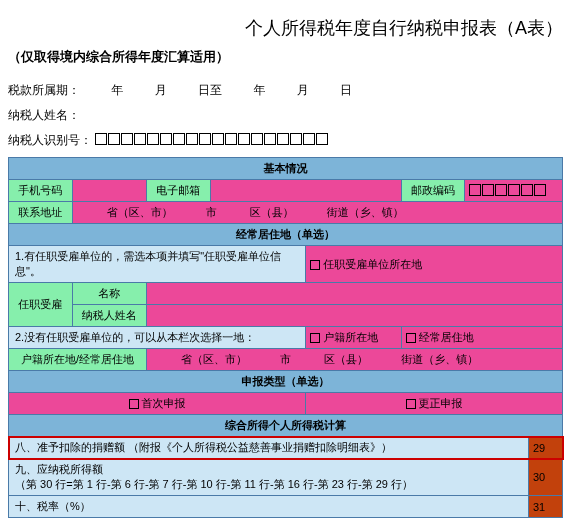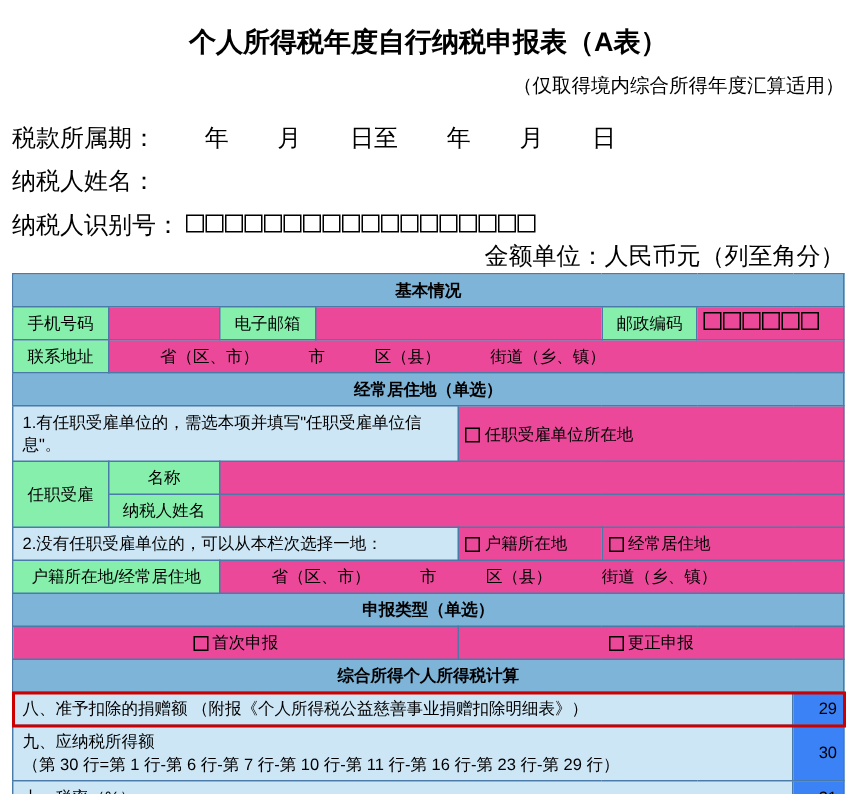--- a/index.html
+++ b/index.html
@@ -1,32 +1,32 @@
 <!DOCTYPE html>
 <html><head>
 <meta charset="utf-8">
 <style>
 *{box-sizing:border-box;margin:0;padding:0}
 body{font-family:"SimSun","Microsoft YaHei",sans-serif;font-size:12px;color:#000;background:#fff;width:571px;padding:8px}
-.title{text-align:center;font-size:18px;font-weight:bold;margin:8px 0}
-.subtitle{text-align:right;font-size:13px;font-weight:normal;margin:6px 0 16px}
-.meta-row{margin:8px 0;font-size:16px}
+.title{text-align:right;font-size:18px;font-weight:normal;margin:8px 0}
+.subtitle{text-align:left;font-size:13px;font-weight:bold;margin:6px 0 16px}
+.meta-row{margin:8px 0;font-size:12px}
 .meta-row .gap{display:inline-block;width:28px;border-bottom:1px solid transparent}
 .boxes{display:inline-block;vertical-align:middle}
 .box{display:inline-block;width:12px;height:12px;border:1px solid #000;margin-right:1px}
 .unit{float:right}
 table{width:100%;border-collapse:collapse;table-layout:fixed;margin-top:6px}
 td,th{border:1px solid #4a7aa8;padding:3px 4px;font-size:11px;vertical-align:middle;height:16px}
 .hdr{background:#7db4d8;text-align:center;font-weight:bold;color:#000}
 .lbl{background:#86efac;text-align:center}
 .lbl-l{background:#cde6f5;text-align:left;padding-left:6px}
 .val{background:#ec4899}
 .cb{display:inline-block;width:10px;height:10px;border:1px solid #000;margin-right:3px;vertical-align:middle}
 .highlight{outline:2px solid #c00;outline-offset:-1px}
-.rownum{background:#3b82f6;text-align:right;width:32px}
+.rownum{background:#c2410c;text-align:left;width:32px}
 .sep{display:inline-block;width:30px;text-align:center}
 </style>
 </head>
 <body>
 
 <div class="title">个人所得税年度自行纳税申报表（A表）</div>
 <div class="subtitle">（仅取得境内综合所得年度汇算适用）</div>
 
 <div class="meta-row">
   <span>税款所属期：</span>
@@ -40,21 +40,20 @@
 
 <div class="meta-row">
   <span>纳税人姓名：</span>
 </div>
 
 <div class="meta-row">
   <span>纳税人识别号：</span>
   <span class="boxes">
     <span class="box"></span><span class="box"></span><span class="box"></span><span class="box"></span><span class="box"></span><span class="box"></span><span class="box"></span><span class="box"></span><span class="box"></span><span class="box"></span><span class="box"></span><span class="box"></span><span class="box"></span><span class="box"></span><span class="box"></span><span class="box"></span><span class="box"></span><span class="box"></span>
   </span>
-  <span class="unit">金额单位：人民币元（列至角分）</span>
 </div>
 
 <table>
 <colgroup>
 <col style="width:60px">
       <col style="width:70px">
       <col style="width:60px">
       <col style="width:90px">
       <col style="width:90px">
       <col style="width:60px">

